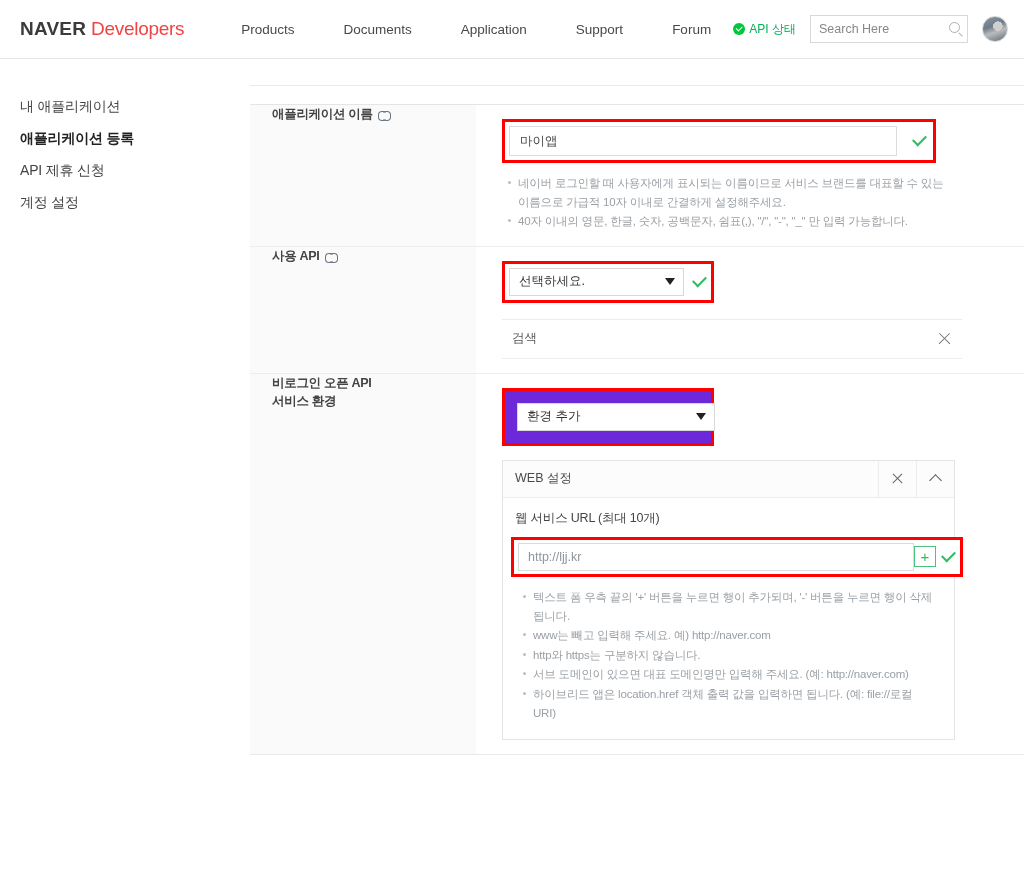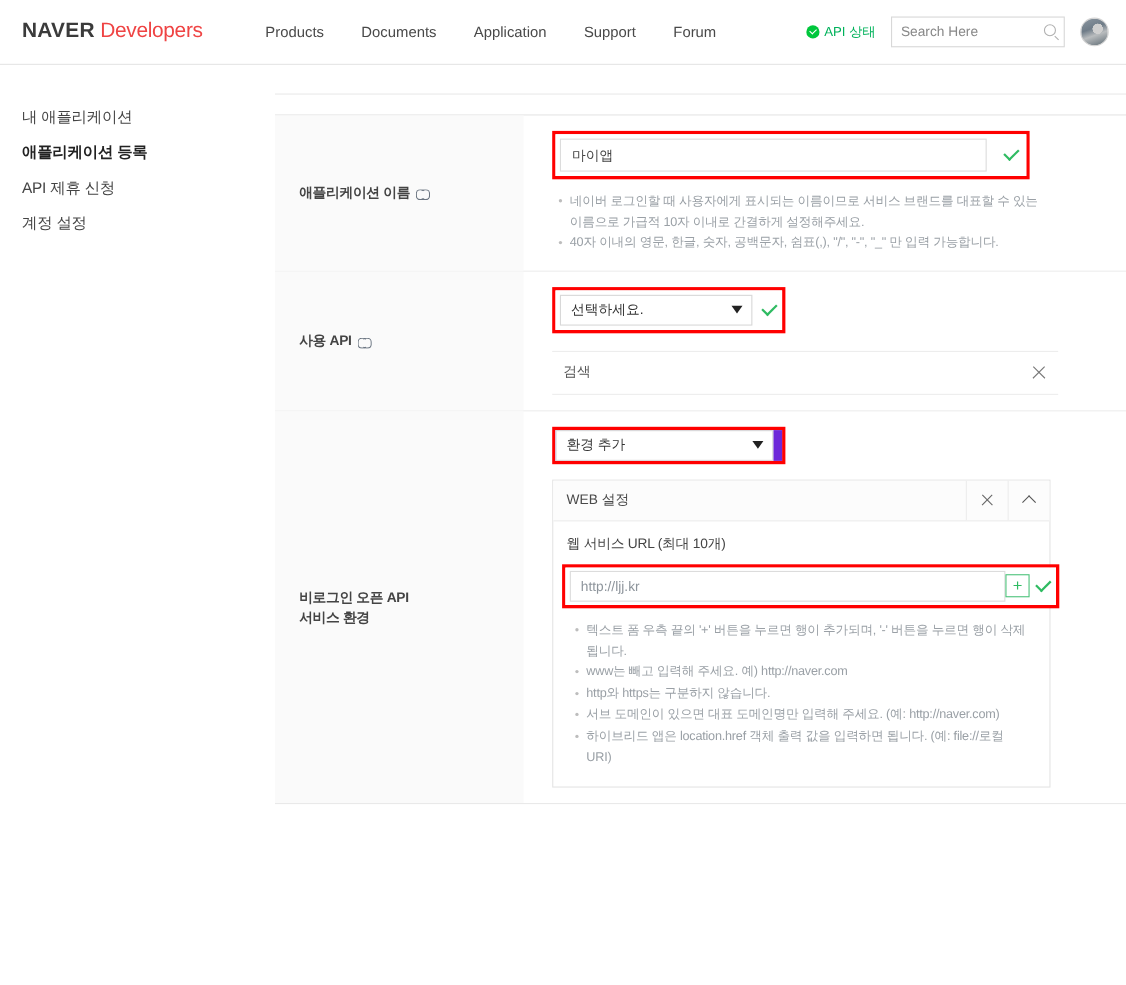--- a/index.html
+++ b/index.html
@@ -23,21 +23,21 @@
   }
   .logo {
     display: flex; align-items: baseline;
     font-size: 19px;
     letter-spacing: -0.3px;
     margin-right: 40px;
   }
   .logo .naver { font-weight: bold; color: #3b3b3b; letter-spacing: 0.2px; }
   .logo .dev { font-weight: normal; color: #ef4444; margin-left: 5px; }
 
-  .gnb-menu { display: flex; align-items: center; gap: 0px; }
+  .gnb-menu { display: flex; align-items: center; gap: 15px; }
   .gnb-menu a {
     font-size: 13.5px;
     color: #494949;
     text-decoration: none;
     padding: 0 17px;
     white-space: nowrap;
   }
 
   .gnb-right {
     margin-left: auto;
@@ -155,21 +155,21 @@
     border-bottom: 1px solid #ededed;
   }
   .frow:last-child { border-bottom: 0; }
   .fcell-label {
     width: 226px; flex: none;
     background: #fafafa;
     font-size: 12.5px;
     font-weight: bold;
     color: #444;
     display: flex;
-    align-items: center;
+    align-items: flex-start;
     padding: 0 0 0 22px;
     letter-spacing: -0.3px;
     line-height: 1.45;
   }
   .fcell-body {
     flex: 1;
     padding: 14px 0 14px 26px;
     min-width: 0;
   }
   .linkico {
@@ -442,21 +442,21 @@
 
       <div class="frow">
         <div class="fcell-label">
           <span>
             <span>비로그인 오픈 API</span><br>
             <span>서비스 환경</span>
           </span>
         </div>
         <div class="fcell-body">
           <div class="hl">
-            <div style="width:206px;padding:0;background:#6d28d9;">
+            <div style="width:206px;padding:12px;background:#6d28d9;">
               <div class="selectbox" style="width:198px;">
                 <span>환경 추가</span>
                 <span class="caret"></span>
               </div>
             </div>
           </div>
 
           <div class="webpanel">
             <div class="webpanel-head">
               <span>WEB 설정</span>

